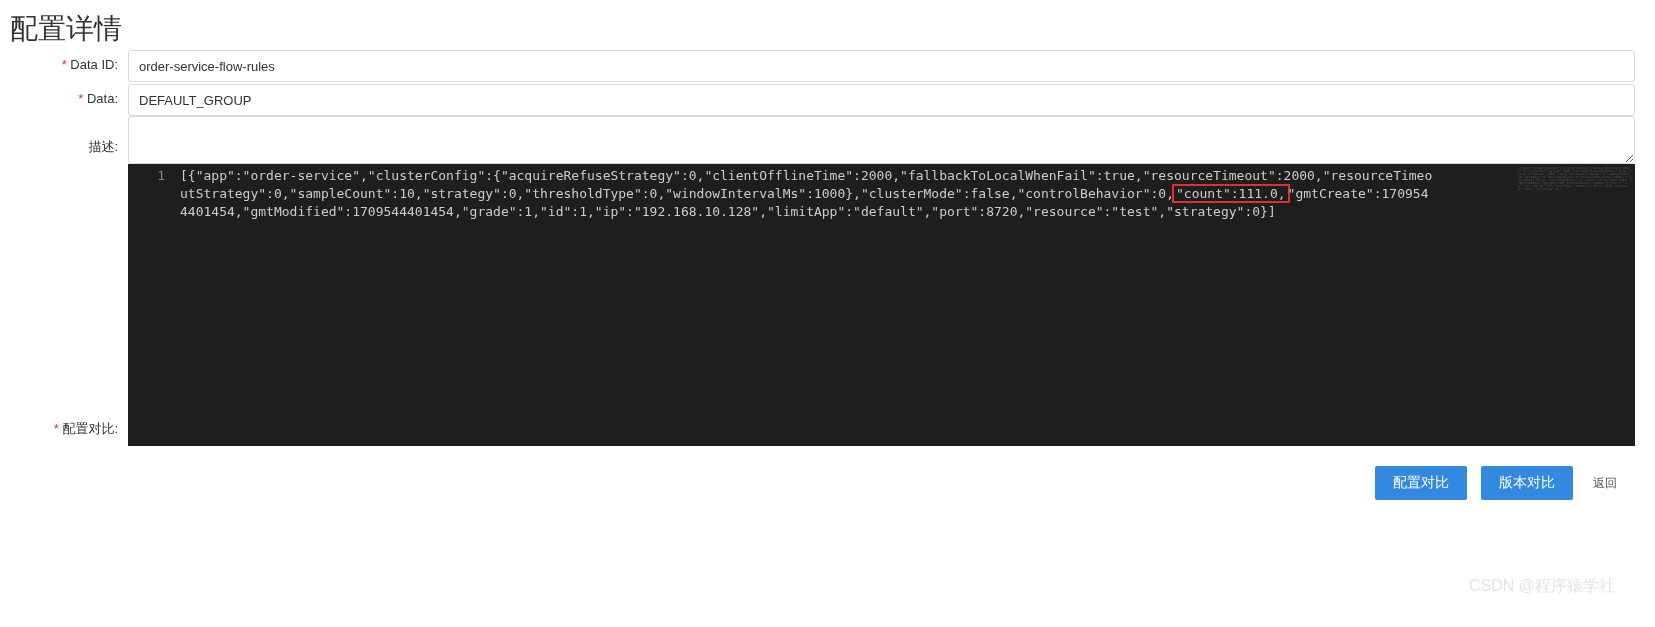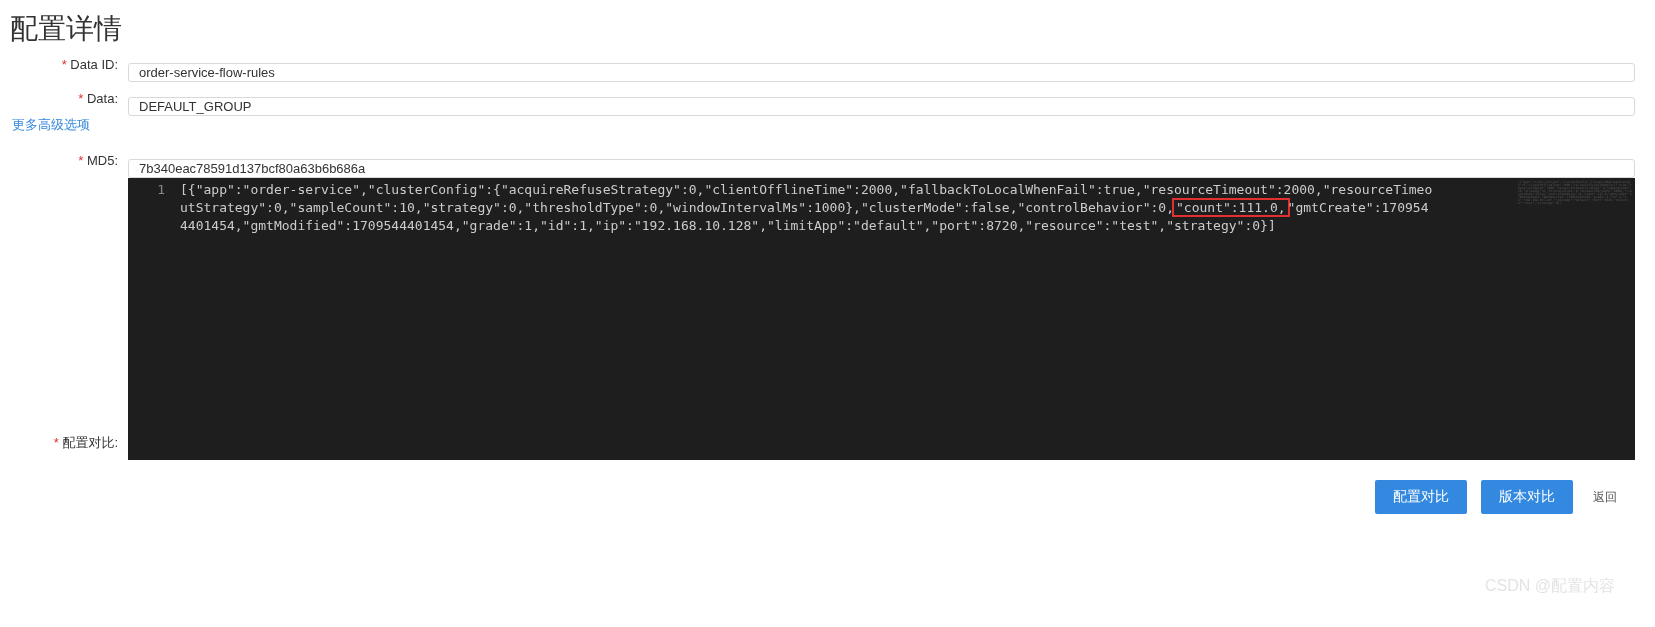--- a/index.html
+++ b/index.html
@@ -2,21 +2,21 @@
 <html><head>
 <meta charset="utf-8">
 <style>
 * { box-sizing: border-box; margin: 0; padding: 0; }
 body { font-family: "Microsoft YaHei", "PingFang SC", Arial, sans-serif; font-size: 13px; background: #fff; color: #333; }
 .page { width: 1655px; padding: 10px 20px 20px 10px; }
 .title { font-size: 28px; font-weight: 300; color: #333; }
 .form-row { display: flex; align-items: flex-end; }
 .label { width: 118px; min-width: 118px; text-align: right; padding-right: 10px; color: #333; line-height: 34px; font-size: 13px; }
 .required::before { content: "* "; color: #e2302f; }
-.input { flex: 1; height: 19px; border: 1px solid #d9d9d9; border-radius: 3px; padding: 0 10px; font-size: 13px; color: #333; outline: none; background: #fff; }
+.input { flex: 1; height: 32px; border: 1px solid #d9d9d9; border-radius: 3px; padding: 0 10px; font-size: 13px; color: #333; outline: none; background: #fff; }
 .textarea { flex: 1; height: 48px; border: 1px solid #d9d9d9; border-radius: 3px; padding: 8px 10px; font-size: 13px; color: #333; outline: none; resize: vertical; background: #fff; }
 .link-row { display: flex; margin-bottom: 10px; }
 .link { color: #3388e0; font-size: 13px; cursor: pointer; text-decoration: none; margin-left: 2px; }
 .editor-wrap { flex: 1; background: #1e1e1e; color: #ccc; height: 282px; position: relative; overflow: hidden; font-family: Consolas, Menlo, monospace; font-size: 13px; }
 .gutter { position: absolute; left: 0; top: 0; width: 45px; text-align: right; padding-right: 8px; padding-top: 3px; color: #888; line-height: 18px; }
 .code-area { position: absolute; left: 52px; right: 0; top: 3px; line-height: 18px; white-space: pre-wrap; word-break: break-all; padding-right: 200px; }
 .highlight { border: 2px solid #e03030; display: inline; padding: 0 2px; margin: -2px; }
 .minimap { position: absolute; right: 0; top: 0; width: 120px; height: 100%; background: #1e1e1e; overflow: hidden; }
 .minimap .mm { color: #555; font-size: 3px; line-height: 3px; padding: 3px; white-space: pre-wrap; word-break: break-all; transform-origin: top left; }
 .footer { display: flex; justify-content: flex-end; align-items: center; gap: 14px; margin-top: 20px; padding-right: 12px; }
@@ -33,41 +33,38 @@
   <div class="form-row">
     <div class="label required">Data ID:</div>
     <input class="input" value="order-service-flow-rules" style="">
   </div>
 
   <div class="form-row">
     <div class="label required">Data:</div>
     <input class="input" value="DEFAULT_GROUP" style="">
   </div>
 
-  <div class="link-row">
-    <a class="link">更多高级选项</a>
+
+  <div class="form-row">
+    <div class="label">描述:</div>
+    <textarea class="textarea" style=""></textarea>
   </div>
 
-
-  <div class="form-row">
-    <div class="label required">MD5:</div>
-    <input class="input" value="7b340eac78591d137bcf80a63b6b686a" style="">
-  </div>
 
   <div class="form-row">
     <div class="label required">配置对比:</div>
     <div class="editor-wrap">
       <div class="gutter">1</div>
       <div class="code-area"><span>[{"app":"order-service","clusterConfig":{"acquireRefuseStrategy":0,"clientOfflineTime":2000,"fallbackToLocalWhenFail":true,"resourceTimeout":2000,"resourceTimeoutStrategy":0,"sampleCount":10,"strategy":0,"thresholdType":0,"windowIntervalMs":1000},"clusterMode":false,"controlBehavior":0,</span><span class="highlight">"count":111.0,</span><span>"gmtCreate":1709544401454,"gmtModified":1709544401454,"grade":1,"id":1,"ip":"192.168.10.128","limitApp":"default","port":8720,"resource":"test","strategy":0}]</span></div>
       <div class="minimap">
         <div class="mm">[{"app":"order-service","clusterConfig":{"acquireRefuseStrategy":0,"clientOfflineTime":2000,"fallbackToLocalWhenFail":true,"resourceTimeout":2000,"resourceTimeoutStrategy":0,"sampleCount":10,"strategy":0,"thresholdType":0,"windowIntervalMs":1000},"clusterMode":false,"controlBehavior":0,"count":111.0,"gmtCreate":1709544401454,"gmtModified":1709544401454,"grade":1,"id":1,"ip":"192.168.10.128","limitApp":"default","port":8720,"resource":"test","strategy":0}]</div>
       </div>
     </div>
   </div>
 
   <div class="footer">
     <button class="btn-primary">配置对比</button>
     <button class="btn-primary">版本对比</button>
     <button class="btn-text">返回</button>
   </div>
 </div>
 
-<div class="watermark">CSDN @配置内容</div>
+<div class="watermark">CSDN @程序猿学社</div>
 
 </body></html>

